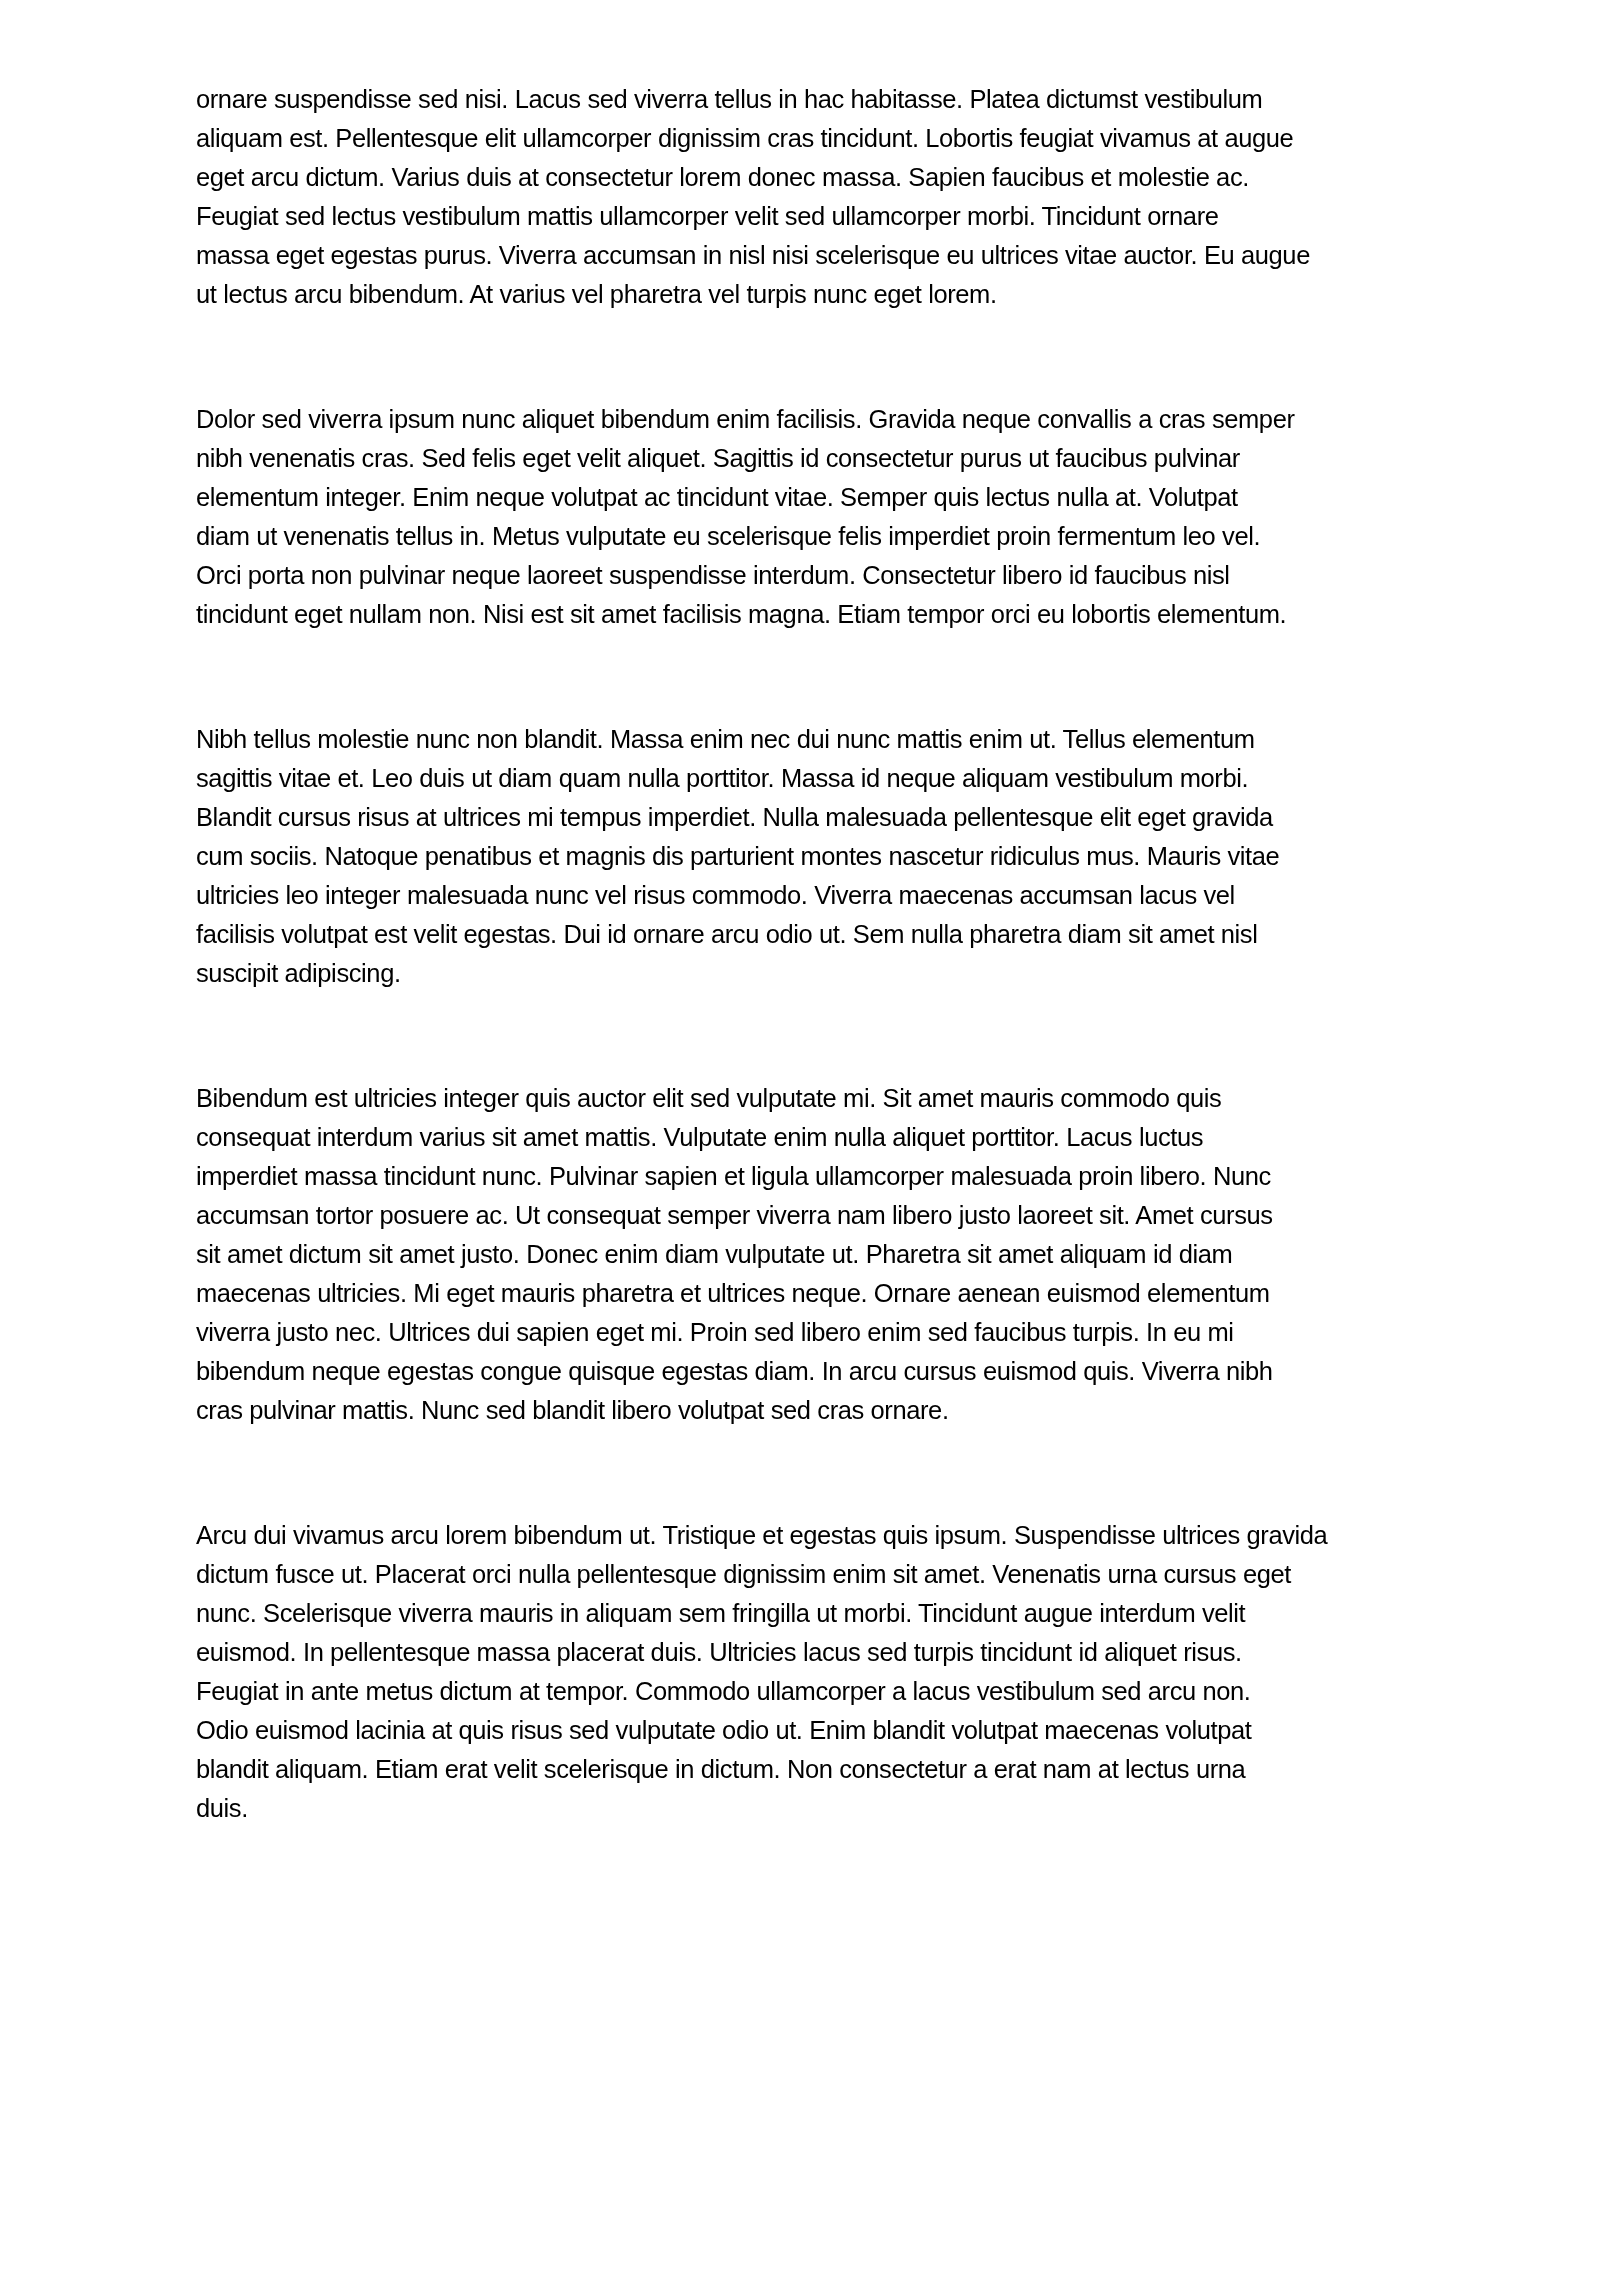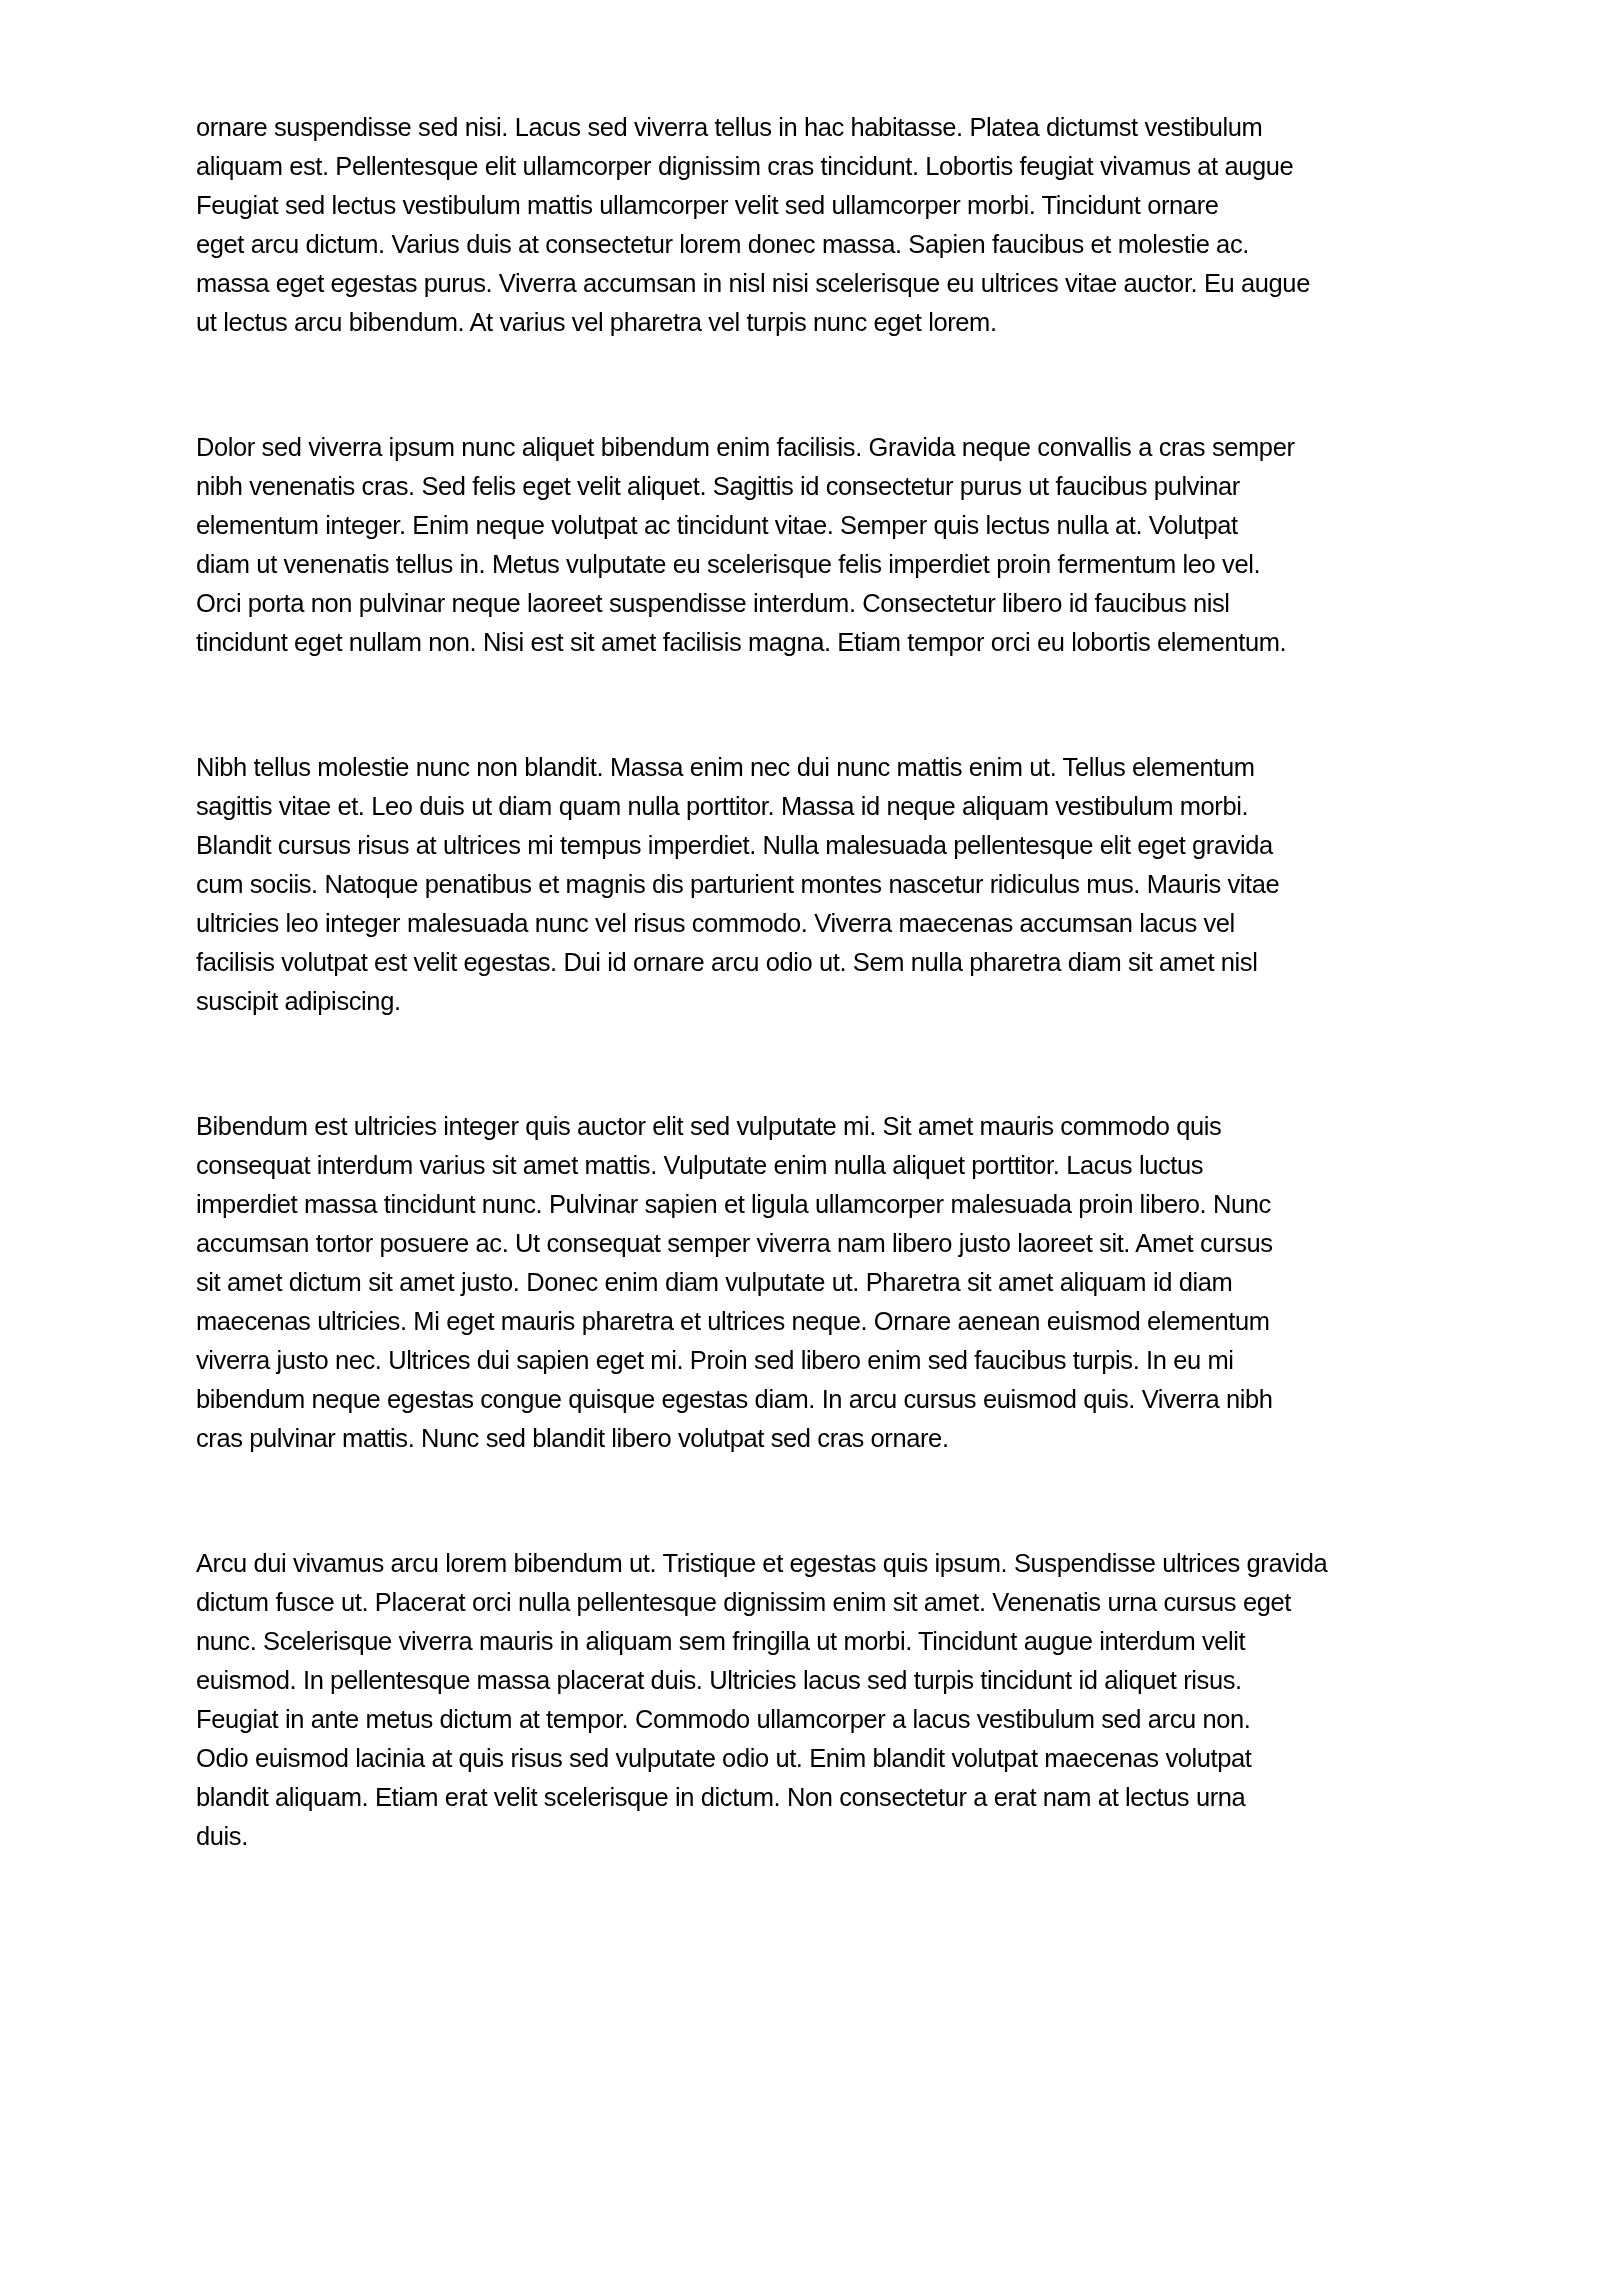--- a/index.html
+++ b/index.html
@@ -11,21 +11,21 @@
     width: 1621px;
     height: 2293px;
     overflow: hidden;
     font-family: "Liberation Sans", "DejaVu Sans", sans-serif;
   }
   .page {
     box-sizing: border-box;
     width: 1621px;
     height: 2293px;
     background: #ffffff;
-    padding: 108px 196px 0 196px;
+    padding: 80px 196px 0 196px;
   }
   .doc-text {
     color: #000000;
     font-size: 25.5px;
     letter-spacing: -0.4px;
     line-height: 39px;
   }
   .para {
     margin: 0 0 86px 0;
     padding: 0;
@@ -36,22 +36,22 @@
   }
 </style>
 </head>
 <body>
 
 <div class="page">
   <div class="doc-text" id="doc-text">
       <p class="para">
         <span class="line">ornare suspendisse sed nisi. Lacus sed viverra tellus in hac habitasse. Platea dictumst vestibulum</span>
         <span class="line">aliquam est. Pellentesque elit ullamcorper dignissim cras tincidunt. Lobortis feugiat vivamus at augue</span>
+        <span class="line">eget arcu dictum. Varius duis at consectetur lorem donec massa. Sapien faucibus et molestie ac.</span>
         <span class="line">Feugiat sed lectus vestibulum mattis ullamcorper velit sed ullamcorper morbi. Tincidunt ornare</span>
-        <span class="line">eget arcu dictum. Varius duis at consectetur lorem donec massa. Sapien faucibus et molestie ac.</span>
         <span class="line">massa eget egestas purus. Viverra accumsan in nisl nisi scelerisque eu ultrices vitae auctor. Eu augue</span>
         <span class="line">ut lectus arcu bibendum. At varius vel pharetra vel turpis nunc eget lorem.</span>
       </p>
       <p class="para">
         <span class="line">Dolor sed viverra ipsum nunc aliquet bibendum enim facilisis. Gravida neque convallis a cras semper</span>
         <span class="line">nibh venenatis cras. Sed felis eget velit aliquet. Sagittis id consectetur purus ut faucibus pulvinar</span>
         <span class="line">elementum integer. Enim neque volutpat ac tincidunt vitae. Semper quis lectus nulla at. Volutpat</span>
         <span class="line">diam ut venenatis tellus in. Metus vulputate eu scelerisque felis imperdiet proin fermentum leo vel.</span>
         <span class="line">Orci porta non pulvinar neque laoreet suspendisse interdum. Consectetur libero id faucibus nisl</span>
         <span class="line">tincidunt eget nullam non. Nisi est sit amet facilisis magna. Etiam tempor orci eu lobortis elementum.</span>

